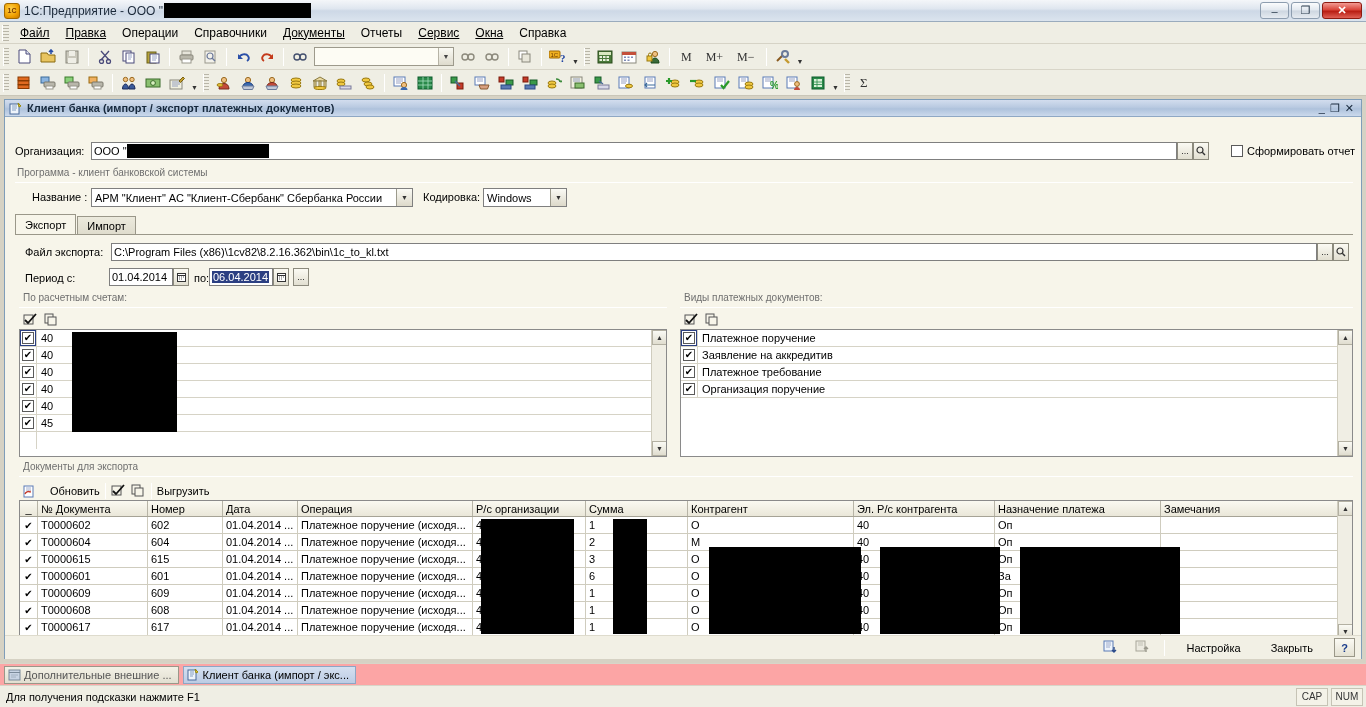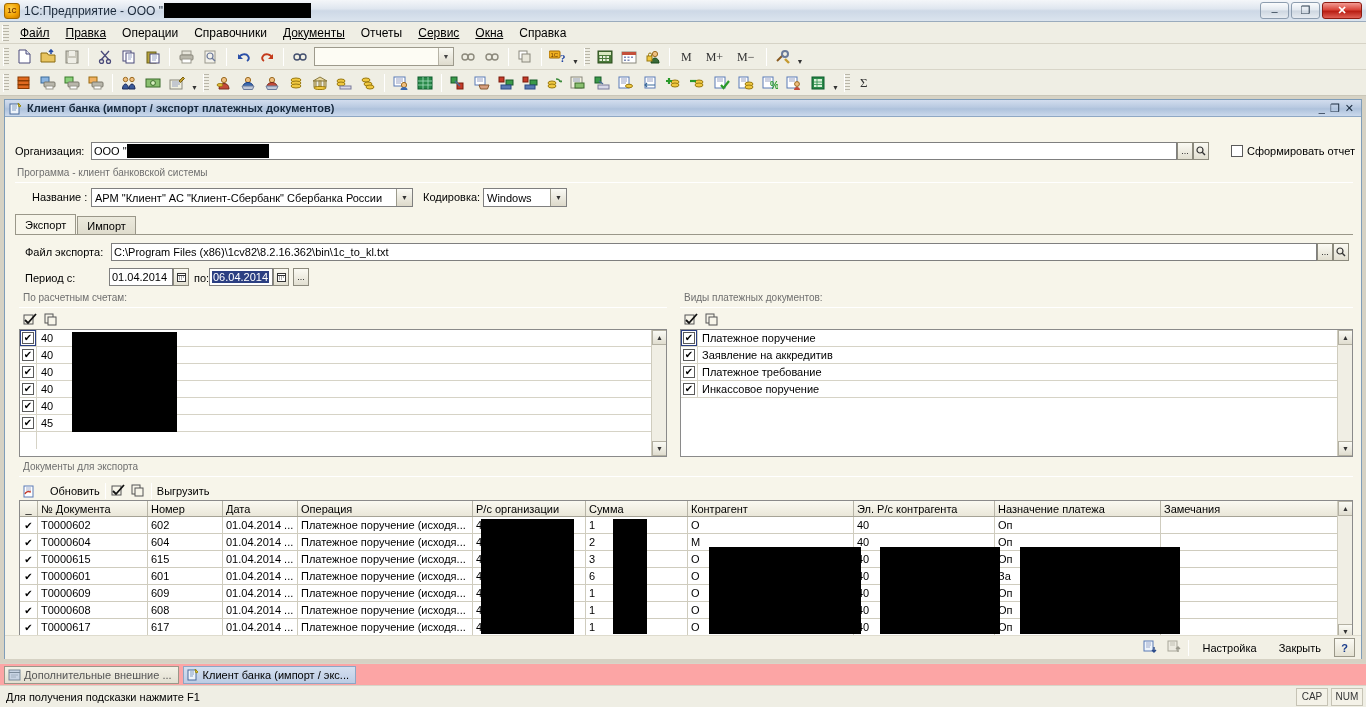--- a/index.html
+++ b/index.html
@@ -206,21 +206,21 @@
   .td{
     font-size:11px; color:#000; padding-left:3px; display:flex; align-items:center;
     border-right:1px solid #cfccbe; height:100%; white-space:nowrap; overflow:hidden;
   }
   .tick{ width:100%; text-align:center; font-size:10px; }
 
   
   .mdi-footer{
     position:absolute; left:0; bottom:0; width:100%; height:24px;
     display:flex; align-items:center; justify-content:flex-end;
-    padding-right:6px; gap:4px;
+    padding-right:6px; gap:12px;
     background:#f2f0e5; border-top:1px solid #dedbcd;
   }
   .fbtn{
     height:19px; padding:0 8px; font-size:11px; color:#000;
     display:flex; align-items:center; border:1px solid transparent;
   }
   .fbtn.q{ width:21px; padding:0; justify-content:center; border:1px solid #9a9789;
     background:linear-gradient(180deg,#fbfaf3,#e4e1d3); color:#1b3c8c; font-weight:bold; }
   .ficon{ width:20px; height:20px; display:flex; align-items:center; justify-content:center; }
   .fsep{ width:1px; height:16px; background:#c4c1b3; border-right:1px solid #fff; }
@@ -928,21 +928,21 @@
         <div class="pane-row">
           <span class="cbcell">
               <span class="chk">✔</span>
             </span>
           <span class="txtcell">Платежное требование</span>
         </div>
         <div class="pane-row">
           <span class="cbcell">
               <span class="chk">✔</span>
             </span>
-          <span class="txtcell">Инкассовое поручение</span>
+          <span class="txtcell">Организация поручение</span>
         </div>
       </div>
       <div class="vscroll">
         <div class="vs-btn">▲</div>
         <div class="vs-btn">▼</div>
       </div>
     </div>
 
     <div class="grouphdr" style="left:18px; top:344px;">Документы для экспорта</div>
     <div class="grouprule" style="left:14px; top:359px; width:1334px;"></div>

